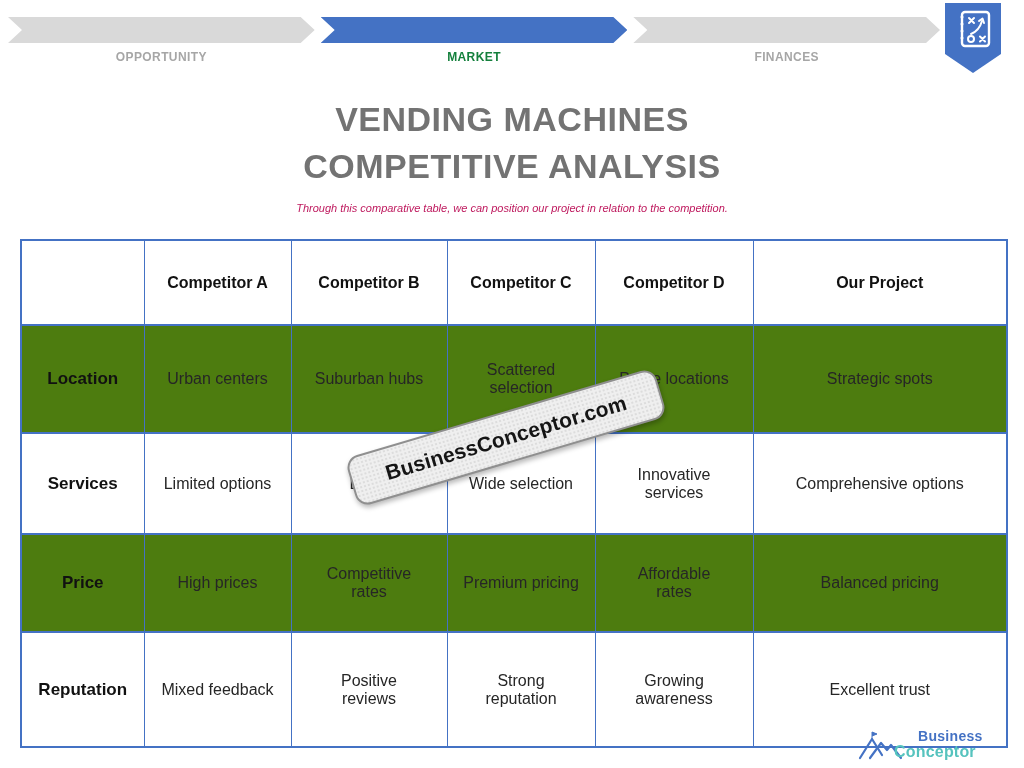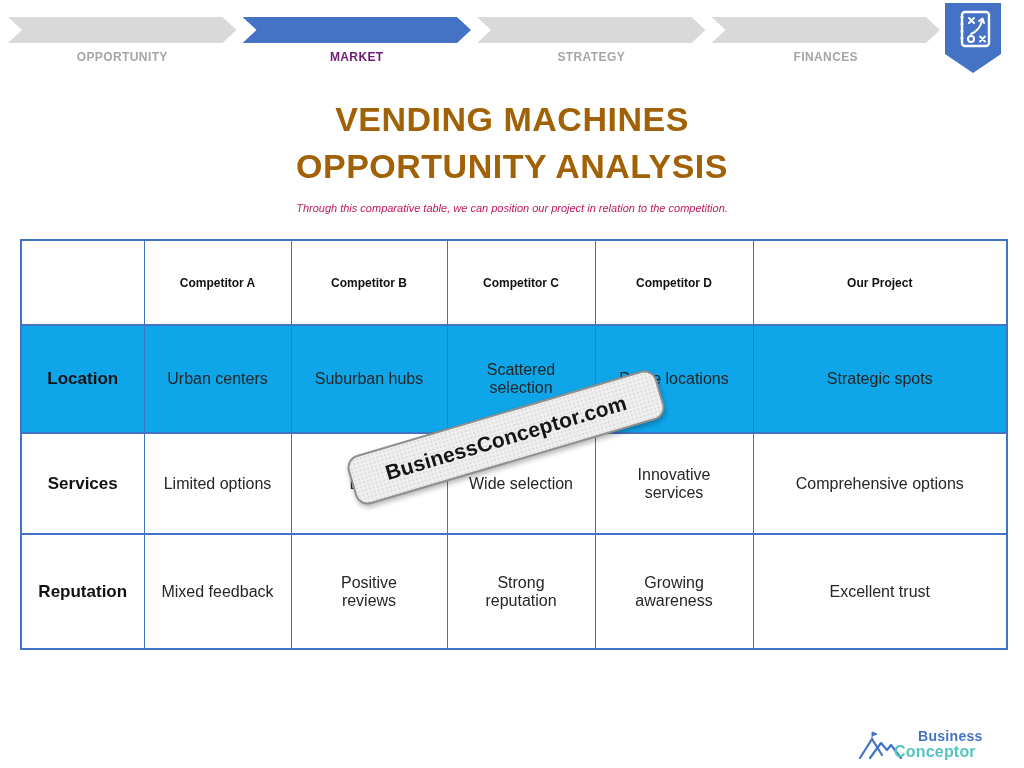--- a/index.html
+++ b/index.html
@@ -9,47 +9,47 @@
   }
   
   .nav{position:absolute;left:8px;top:17px;width:932px;display:flex;gap:6px;}
   .nav-step{flex:1;display:flex;flex-direction:column;align-items:center;cursor:default;}
   .chev{
     width:100%;height:26px;background:#D9D9D9;
     clip-path:polygon(0 0, calc(100% - 14px) 0, 100% 50%, calc(100% - 14px) 100%, 0 100%, 14px 50%);
   }
   .nav-step.active .chev{background:#4472C4;}
   .nav-label{margin-top:7px;font-size:12px;font-weight:bold;letter-spacing:.4px;color:#A6A6A6;}
-  .nav-step.active .nav-label{color:#701a75;}
+  .nav-step.active .nav-label{color:#15803d;}
   
   .pennant{position:absolute;left:944px;top:3px;}
   
   .title{
     position:absolute;left:0;top:96px;width:100%;text-align:center;
-    font-size:34px;font-weight:bold;color:#a16207;line-height:1.38;letter-spacing:.5px;
+    font-size:34px;font-weight:bold;color:#737373;line-height:1.38;letter-spacing:.5px;
   }
   .subtitle{
     position:absolute;left:0;top:202px;width:100%;text-align:center;
     font-style:italic;font-size:11px;color:#be185d;
   }
   
   table.cmp{
     position:absolute;left:20px;top:239px;width:986px;
     border-collapse:collapse;table-layout:fixed;
   }
   table.cmp td,table.cmp th{
     border:1.5px solid #4472C4;border-top-width:2px;border-bottom-width:2px;
     text-align:center;vertical-align:middle;
     font-size:16px;color:#262626;padding:4px 12px;
     white-space:pre-line;background:#ffffff;
   }
   table.cmp{border:2.5px solid #4472C4;}
-  table.cmp th{font-size:12px;font-weight:bold;color:#111;}
+  table.cmp th{font-size:16px;font-weight:bold;color:#111;}
   table.cmp td.rowlabel{font-size:17px;font-weight:bold;color:#111;}
-  tr.shaded td{background:#0ea5e9;}
+  tr.shaded td{background:#4d7c0f;}
   tr.hdr  td, tr.hdr th{height:75px;}
   tr.r0 td{height:98px;}
   tr.r1 td{height:91px;}
   tr.r2 td{height:88px;}
   tr.r3 td{height:105px;margin-left:40px;}
   
   .watermark{
     position:absolute;left:345px;top:412px;width:318px;height:47px;
     transform:rotate(-16.5deg);
     background-color:#efefef;
@@ -76,24 +76,20 @@
     <div class="nav-step">
       <div class="chev"></div>
       <div class="nav-label">OPPORTUNITY</div>
     </div>
     <div class="nav-step active">
       <div class="chev"></div>
       <div class="nav-label">MARKET</div>
     </div>
     <div class="nav-step">
       <div class="chev"></div>
-      <div class="nav-label">STRATEGY</div>
-    </div>
-    <div class="nav-step">
-      <div class="chev"></div>
       <div class="nav-label">FINANCES</div>
     </div>
   </div>
 
   <div class="pennant">
     <svg width="58" height="71" viewBox="0 0 58 71">
       <path d="M1 0 H57 V51 L29 70 L1 51 Z" fill="#4472C4"></path>
       <rect x="18" y="9" width="27" height="34" rx="3" fill="none" stroke="#fff" stroke-width="2.4"></rect>
       <circle cx="18" cy="14" r="1.5" fill="#fff"></circle>
       <circle cx="18" cy="21" r="1.5" fill="#fff"></circle>
@@ -102,21 +98,21 @@
       <path d="M25 15 L30 20 M30 15 L25 20" stroke="#fff" stroke-width="2" stroke-linecap="round"></path>
       <path d="M27 31 C32 29 36 25 38 18" fill="none" stroke="#fff" stroke-width="2" stroke-linecap="round"></path>
       <path d="M35 18 L38.5 15.5 L40 20" fill="none" stroke="#fff" stroke-width="2" stroke-linecap="round" stroke-linejoin="round"></path>
       <circle cx="27" cy="36" r="3" fill="none" stroke="#fff" stroke-width="2"></circle>
       <path d="M36 33.5 L41 38.5 M41 33.5 L36 38.5" stroke="#fff" stroke-width="2" stroke-linecap="round"></path>
     </svg>
   </div>
 
   <div class="title">
     <div>VENDING MACHINES</div>
-    <div>OPPORTUNITY ANALYSIS</div>
+    <div>COMPETITIVE ANALYSIS</div>
   </div>
   <div class="subtitle">Through this comparative table, we can position our project in relation to the competition.</div>
 
   <table class="cmp">
     <colgroup>
       <col style="width:123px">
         <col style="width:147px">
         <col style="width:156px">
       <col style="width:148px">
         <col style="width:158px">
@@ -142,20 +138,30 @@
     </tr>
     <tr class="r1">
       <td class="rowlabel">Services</td>
       <td>Limited options</td>
       <td>Basic</td>
       <td>Wide selection</td>
       <td>Innovative
 services</td>
       <td>Comprehensive options</td>
     </tr>
+    <tr class="r2 shaded">
+      <td class="rowlabel">Price</td>
+      <td>High prices</td>
+      <td>Competitive
+rates</td>
+      <td>Premium pricing</td>
+      <td>Affordable
+rates</td>
+      <td>Balanced pricing</td>
+    </tr>
     <tr class="r3">
       <td class="rowlabel">Reputation</td>
       <td>Mixed feedback</td>
       <td>Positive
 reviews</td>
       <td>Strong
 reputation</td>
       <td>Growing
 awareness</td>
       <td>Excellent trust</td>

